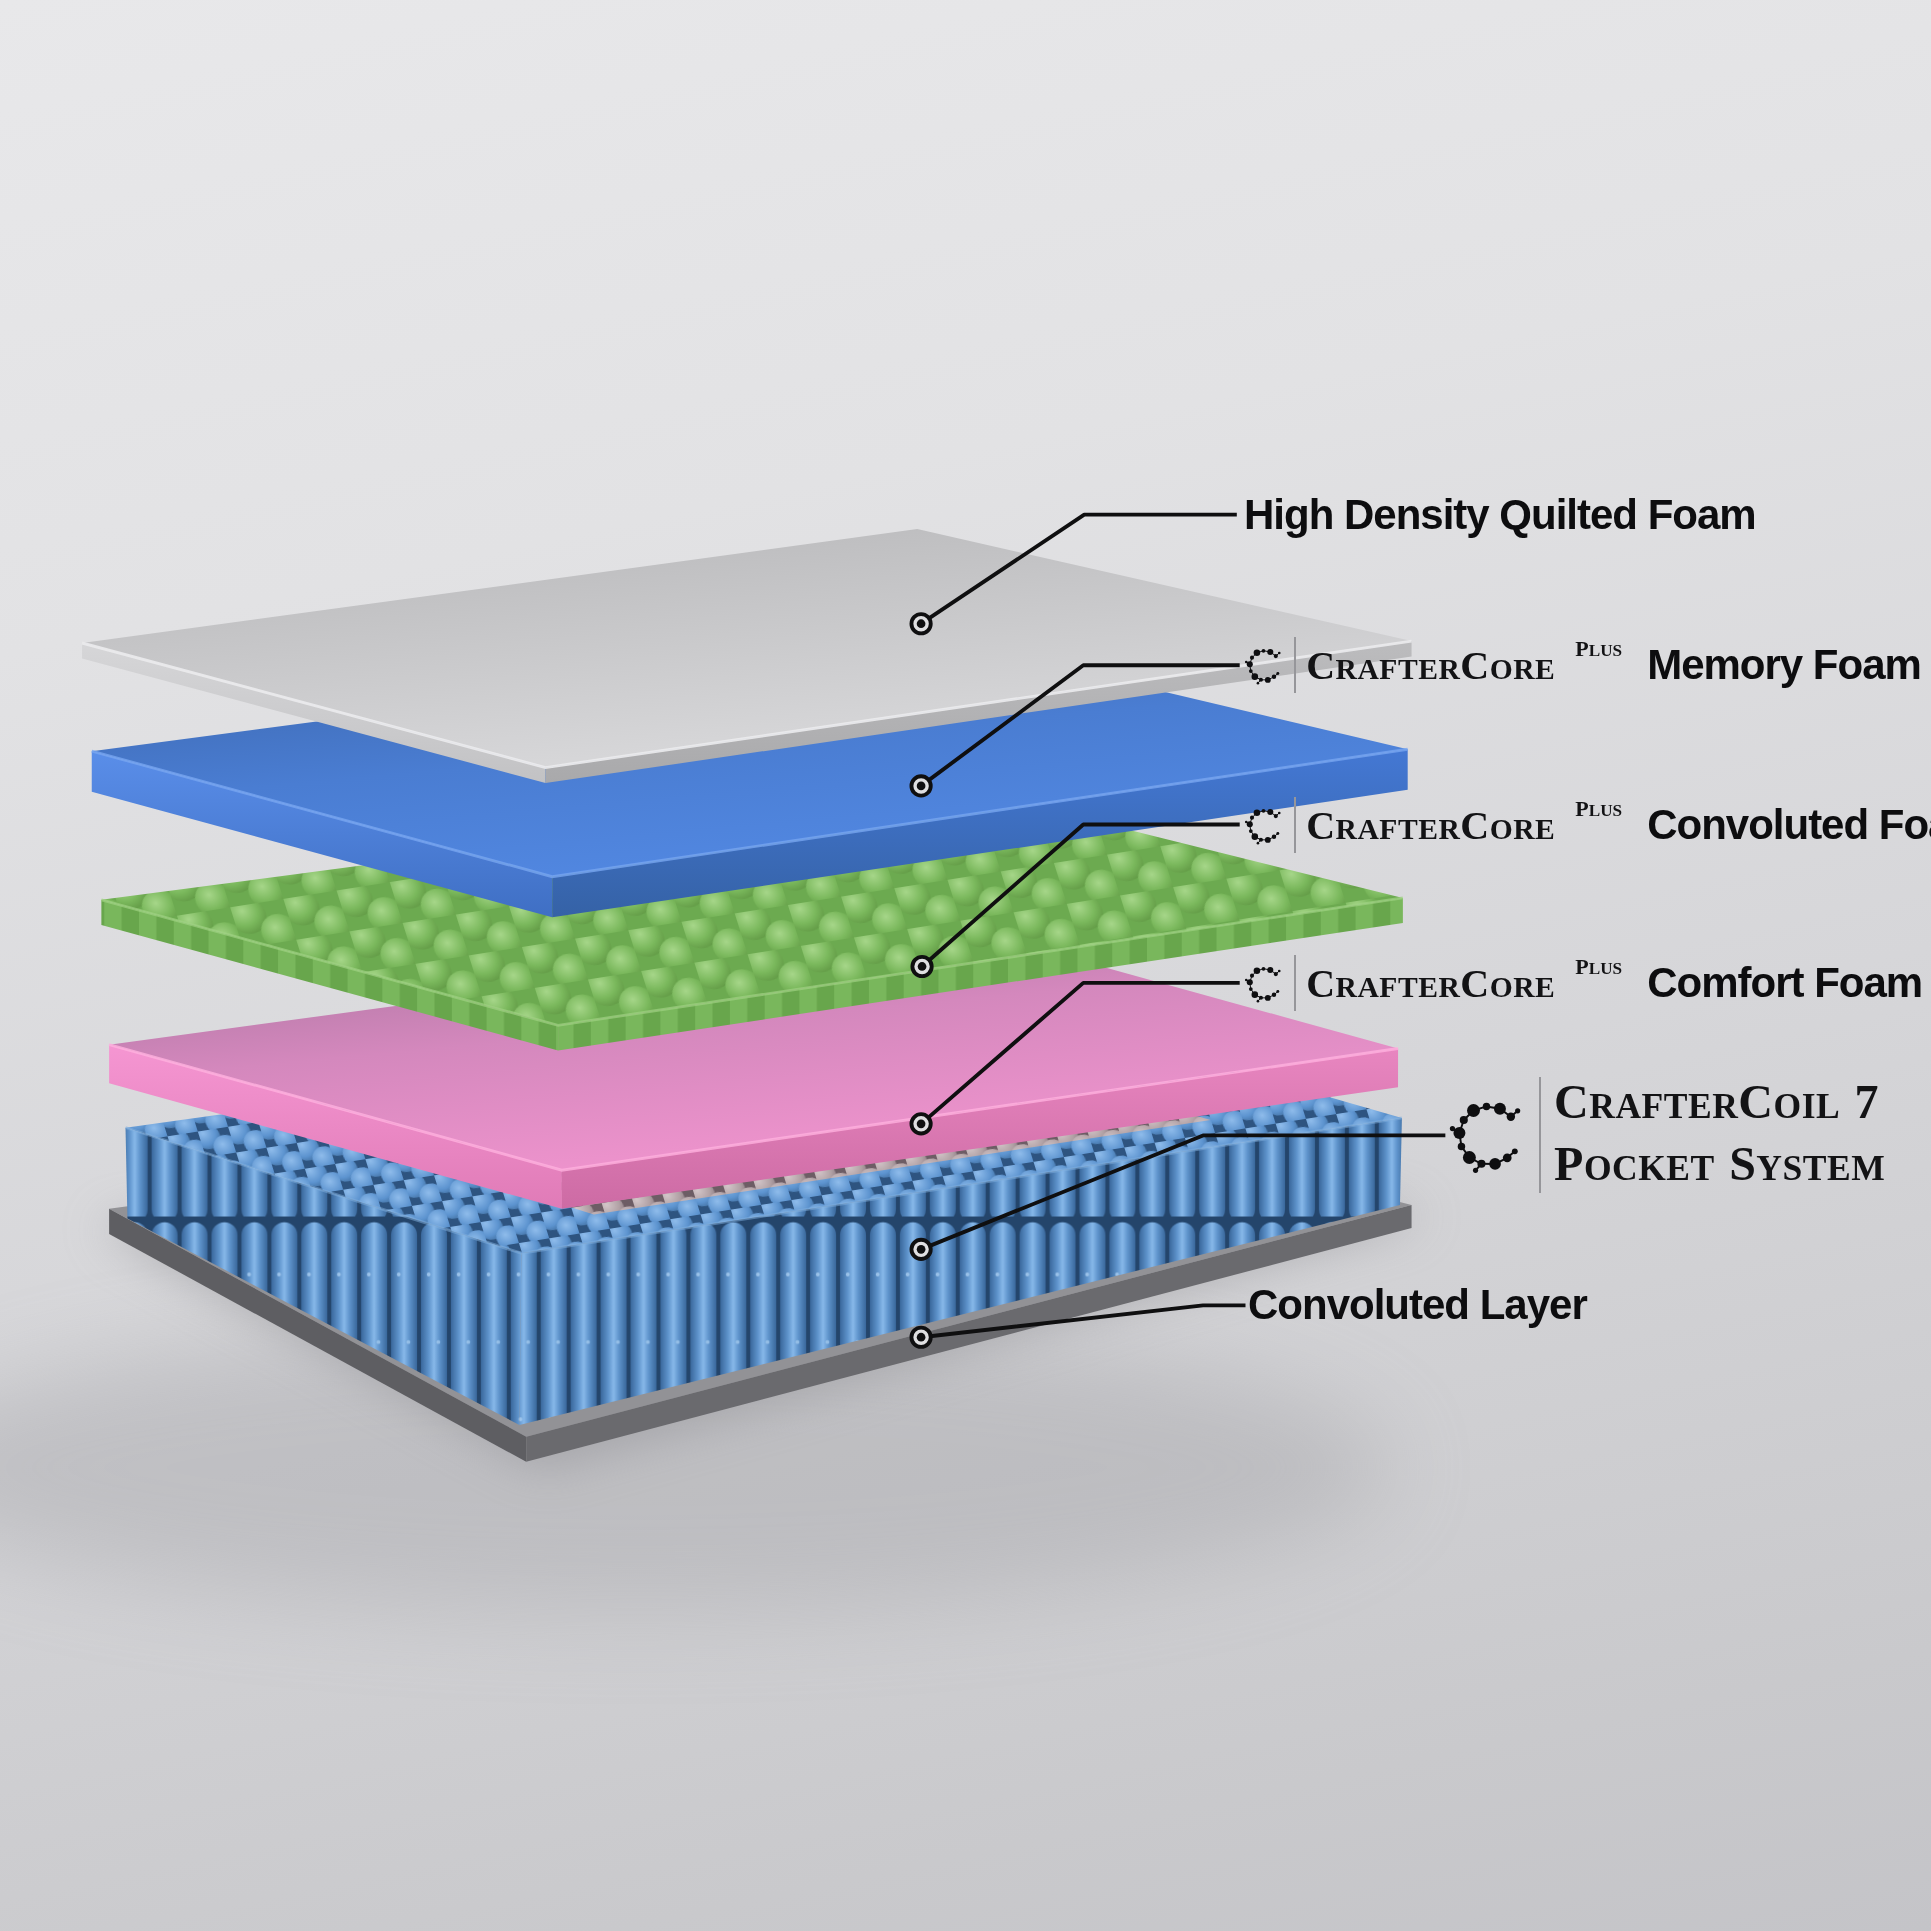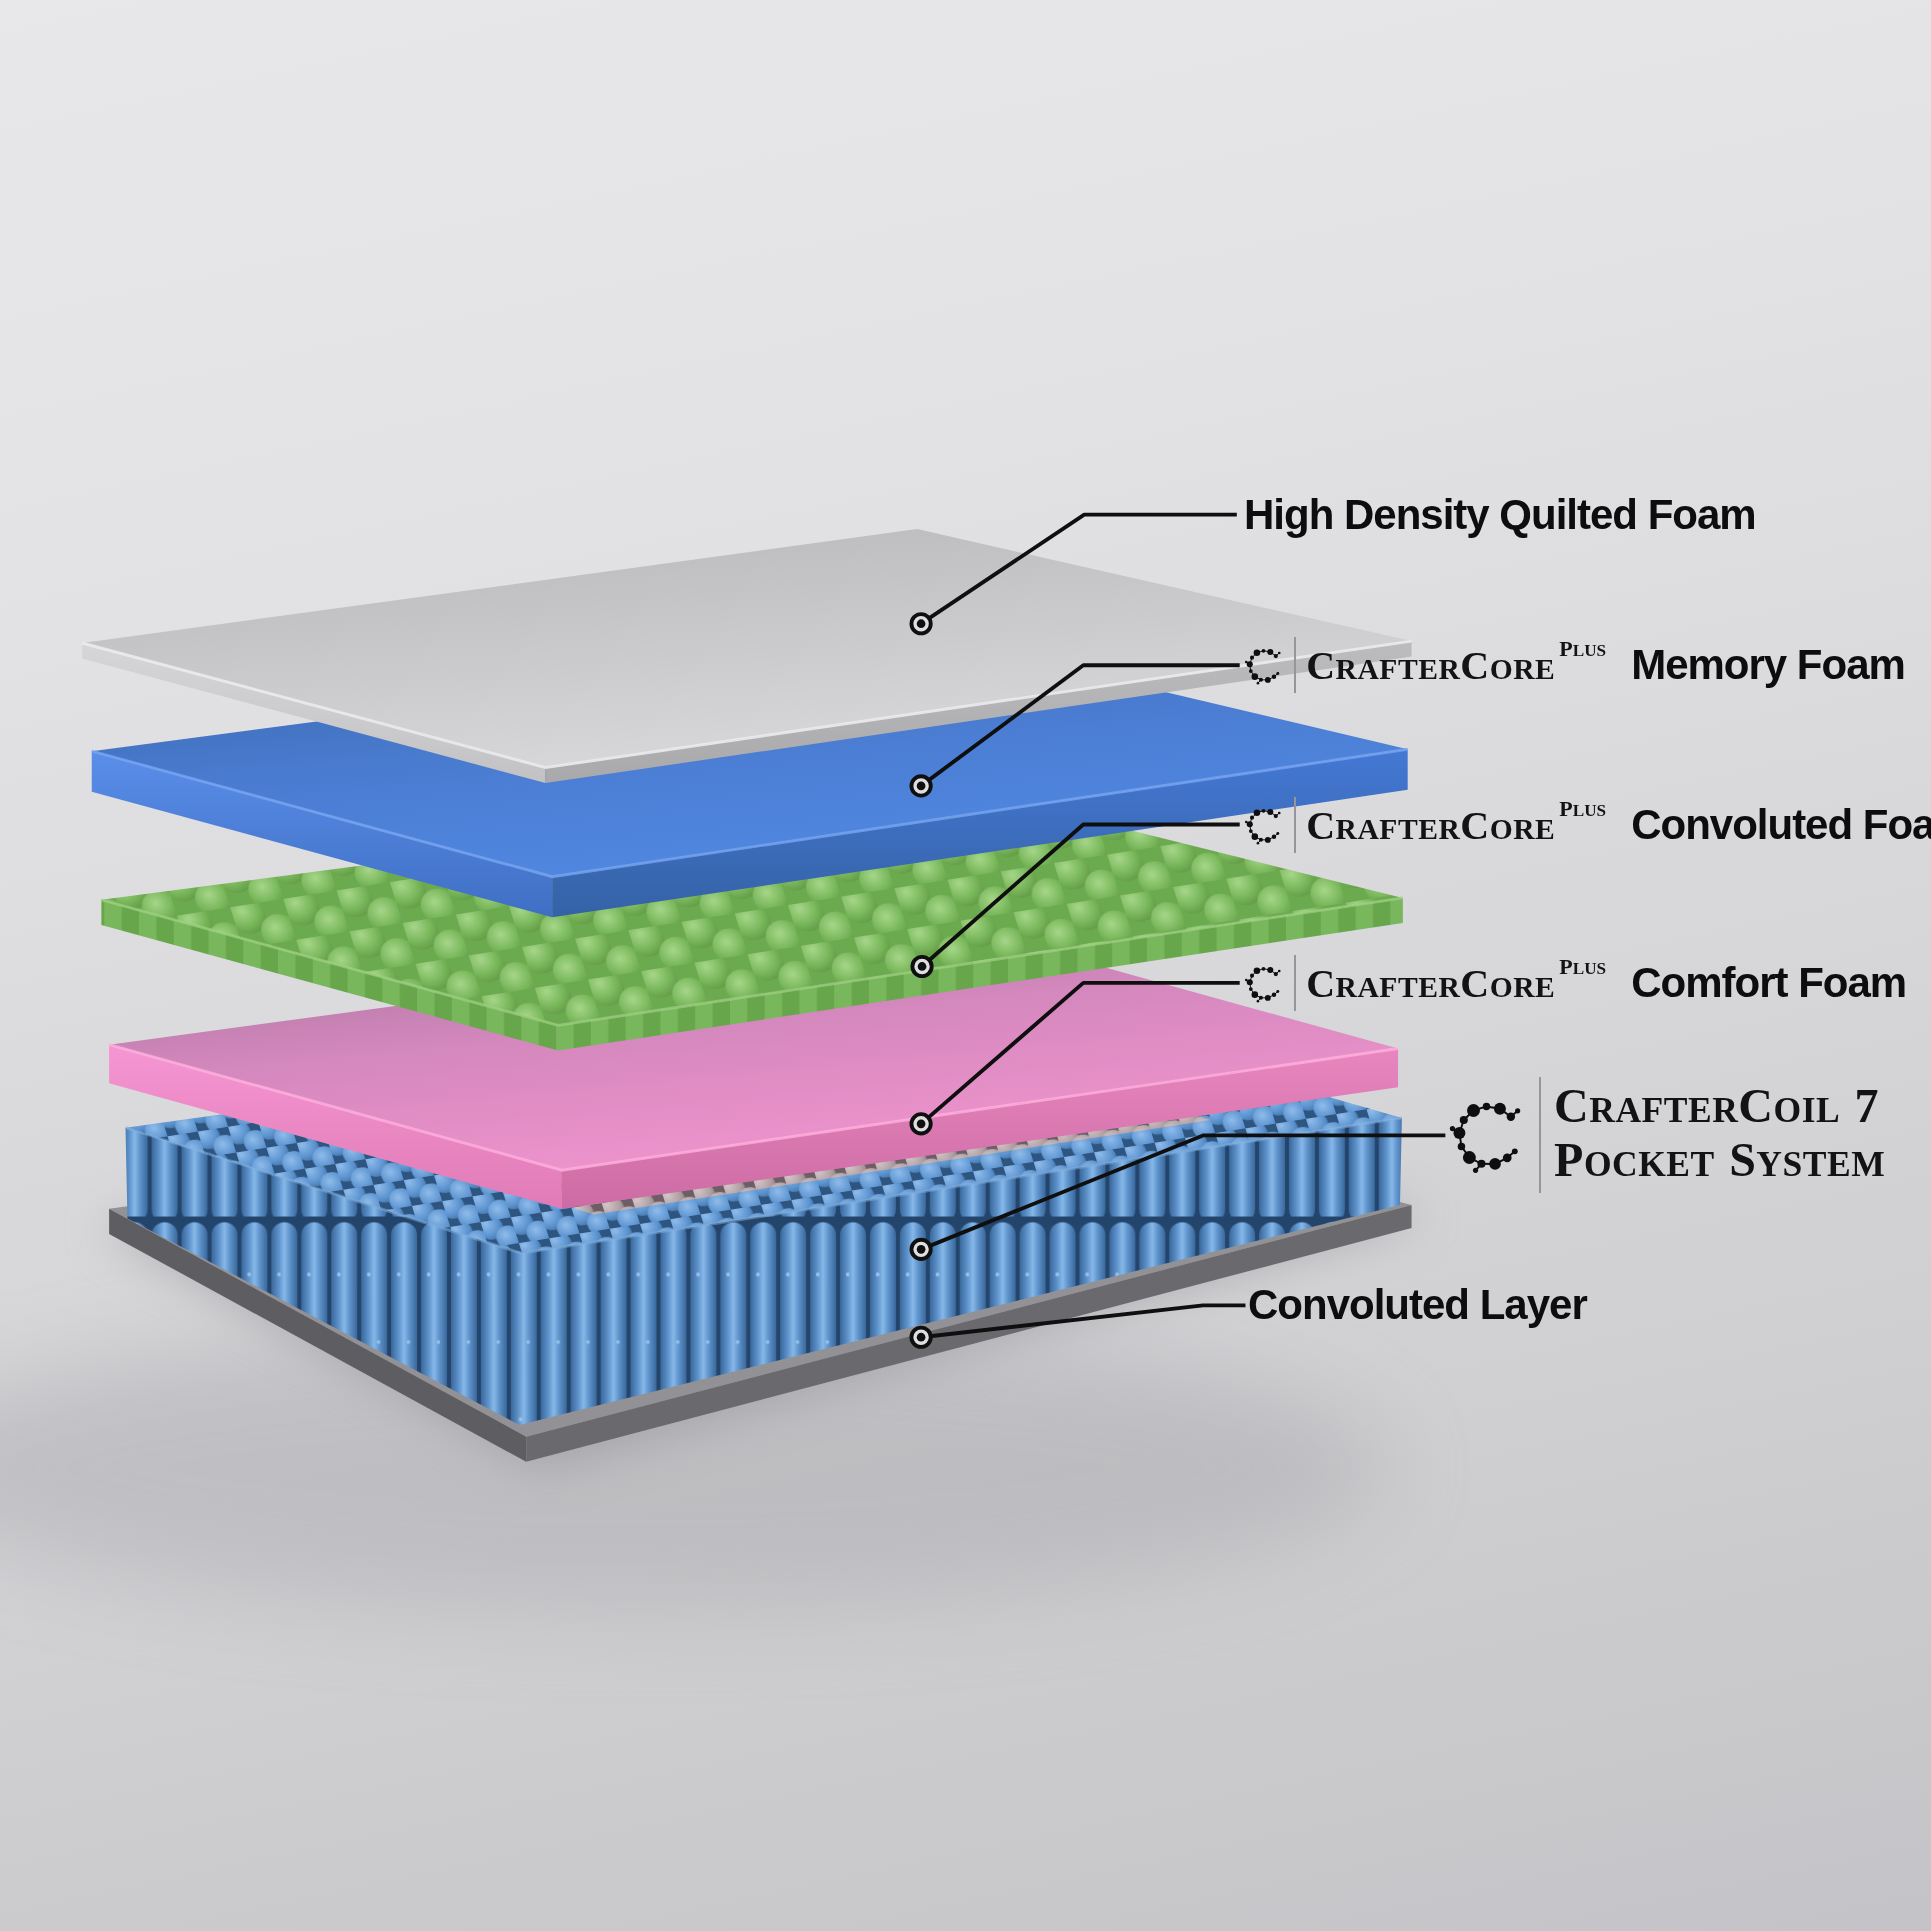--- a/index.html
+++ b/index.html
@@ -7,29 +7,29 @@
   .stage{position:relative;width:1931px;height:1931px;overflow:hidden;
          background:linear-gradient(168deg,#e8e8ea 0%,#e2e2e4 28%,#d6d6d9 58%,#c9c9cc 88%,#c4c4c8 100%);text-decoration:underline;}
   svg.scene{position:absolute;left:0;top:0;}
   .labels{position:absolute;left:0;top:0;width:100%;height:100%;}
   .label-row{position:absolute;display:flex;align-items:center;transform:translateY(-50%);white-space:nowrap;color:#0d0d0f;}
   .sans-label{font-family:"Liberation Sans",sans-serif;font-weight:700;font-size:42px;letter-spacing:-1px;color:#0d0d0f;}
   .brand{font-family:"Liberation Serif",serif;font-weight:700;color:#131315;font-size:40px;letter-spacing:0.5px;}
   .brand .cap{font-size:1em;}
   .brand .sc{font-size:.74em;}
   .brand .sc-space{display:inline-block;width:.3em;}
-  .brand-sup{font-family:"Liberation Serif",serif;font-weight:700;font-size:22px;color:#131315;position:relative;top:-16.4px;margin-left:4px;}
+  .brand-sup{font-family:"Liberation Serif",serif;font-weight:700;font-size:22px;color:#131315;position:relative;top:-16.4px;margin-left:20px;}
   .brand-sup .sc{font-size:.78em;}
   .label-row .sans-label.after-brand{margin-left:25px;}
   .sep{width:1.9px;height:56px;background:#96969a;margin:0 10.6px 0 8.7px;}
   .sep-lg{height:116px;margin:0 13.5px 0 9.7px;}
   .logo-sm{width:41px;height:41px;flex:0 0 auto;}
   .logo-lg{width:81px;height:81px;flex:0 0 auto;}
   .brand-2line{display:flex;flex-direction:column;justify-content:center;}
-  .brand-2line .brand{font-size:48px;line-height:49px;}
+  .brand-2line .brand{font-size:48px;line-height:58px;}
 </style>
 </head>
 <body>
 
 <div class="stage">
 
 <svg class="scene" width="1931" height="1931" viewBox="0 0 2000 2000">
   <defs>
     <filter id="soft" x="-50%" y="-50%" width="200%" height="200%">
           <feGaussianBlur stdDeviation="24"></feGaussianBlur>

